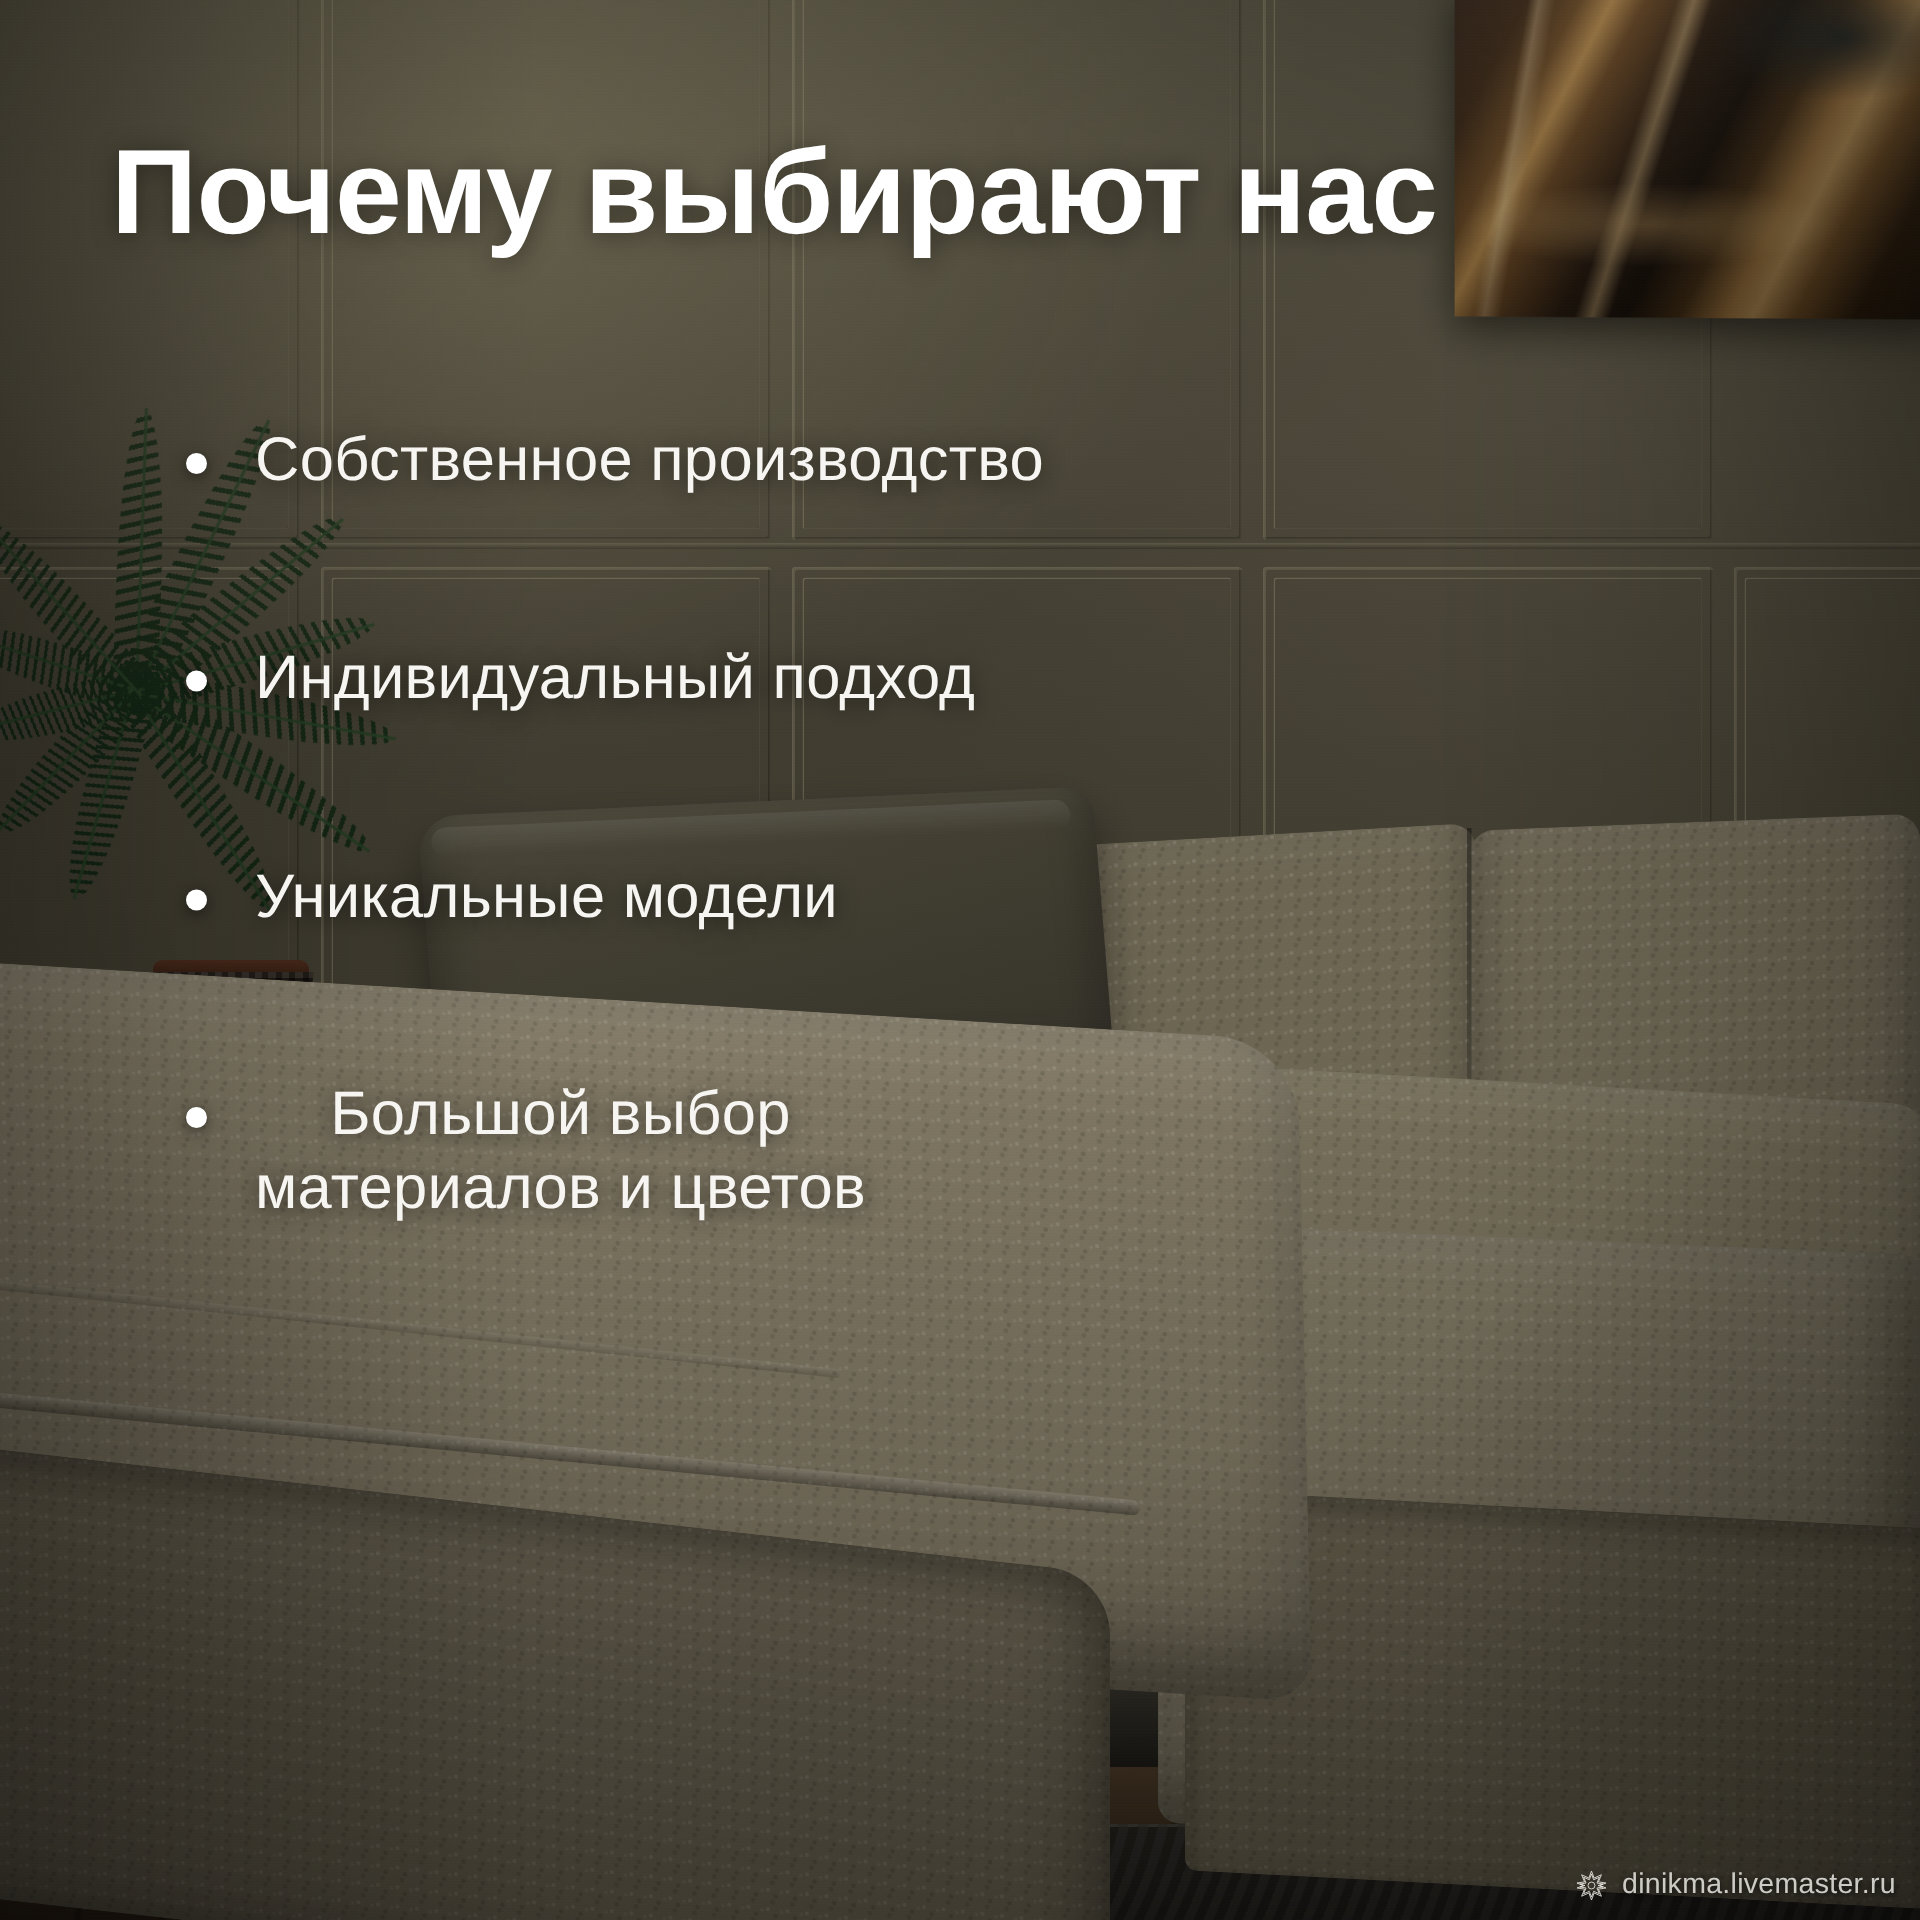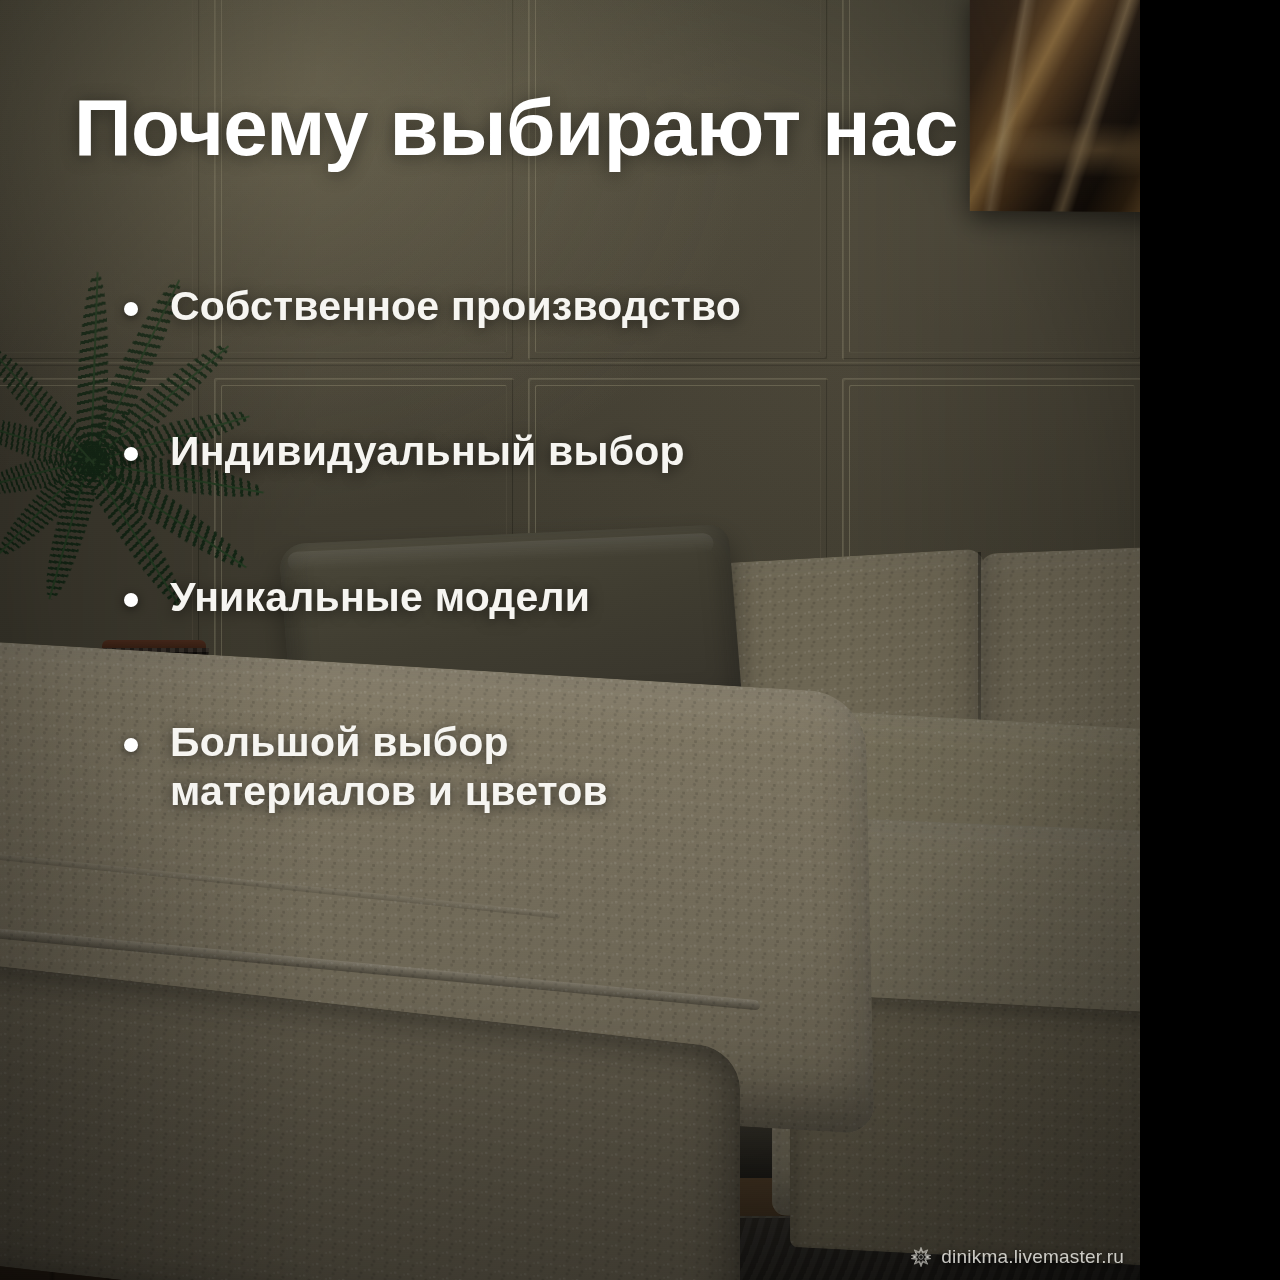--- a/index.html
+++ b/index.html
@@ -3,21 +3,21 @@
 <meta charset="utf-8">
 <title>Dinikma Home</title>
 <style>
   html, body {
     margin: 0;
     padding: 0;
     background: #000;
   }
   #canvas {
     position: relative;
-    width: 1140px;
+    width: 1280px;
     height: 1280px;
     overflow: hidden;
     font-family: "Liberation Sans", sans-serif;
     background: #3f3c32;
     isolation: isolate;
   }
 
   
   .scene { position: absolute; inset: 0; overflow: hidden; }
 
@@ -294,24 +294,25 @@
     position:absolute;
     left: 124px; top: 282px;
     width: 800px;
   }
   .bullet {
     display: flex;
     align-items: flex-start;
     color: #f6f5f1;
     font-size: 41px;
     line-height: 1.18;
-    font-weight: 700;
+    font-weight: 400;
     letter-spacing: 0.2px;
     text-shadow: 0 2px 14px rgba(0,0,0,.55);
     margin-bottom: 97px;
+    text-align: center;
   }
   .bullet:last-child { margin-bottom: 12px; }
   .dot {
     flex: 0 0 auto;
     width: 14px; height: 14px;
     border-radius: 50%;
     background: #ffffff;
     margin-top: 20px;
     margin-right: 32px;
     box-shadow: 0 2px 10px rgba(0,0,0,.5);
@@ -418,21 +419,21 @@
 
     <div class="title">Почему выбирают нас</div>
 
     <div class="bullets">
       <div class="bullet">
         <span class="dot"></span>
         <span class="bullet-text">Собственное производство</span>
       </div>
       <div class="bullet">
         <span class="dot"></span>
-        <span class="bullet-text">Индивидуальный выбор</span>
+        <span class="bullet-text">Индивидуальный подход</span>
       </div>
       <div class="bullet">
         <span class="dot"></span>
         <span class="bullet-text">Уникальные модели</span>
       </div>
       <div class="bullet">
         <span class="dot"></span>
         <span class="bullet-text">Большой выбор
 материалов и цветов</span>
       </div>

